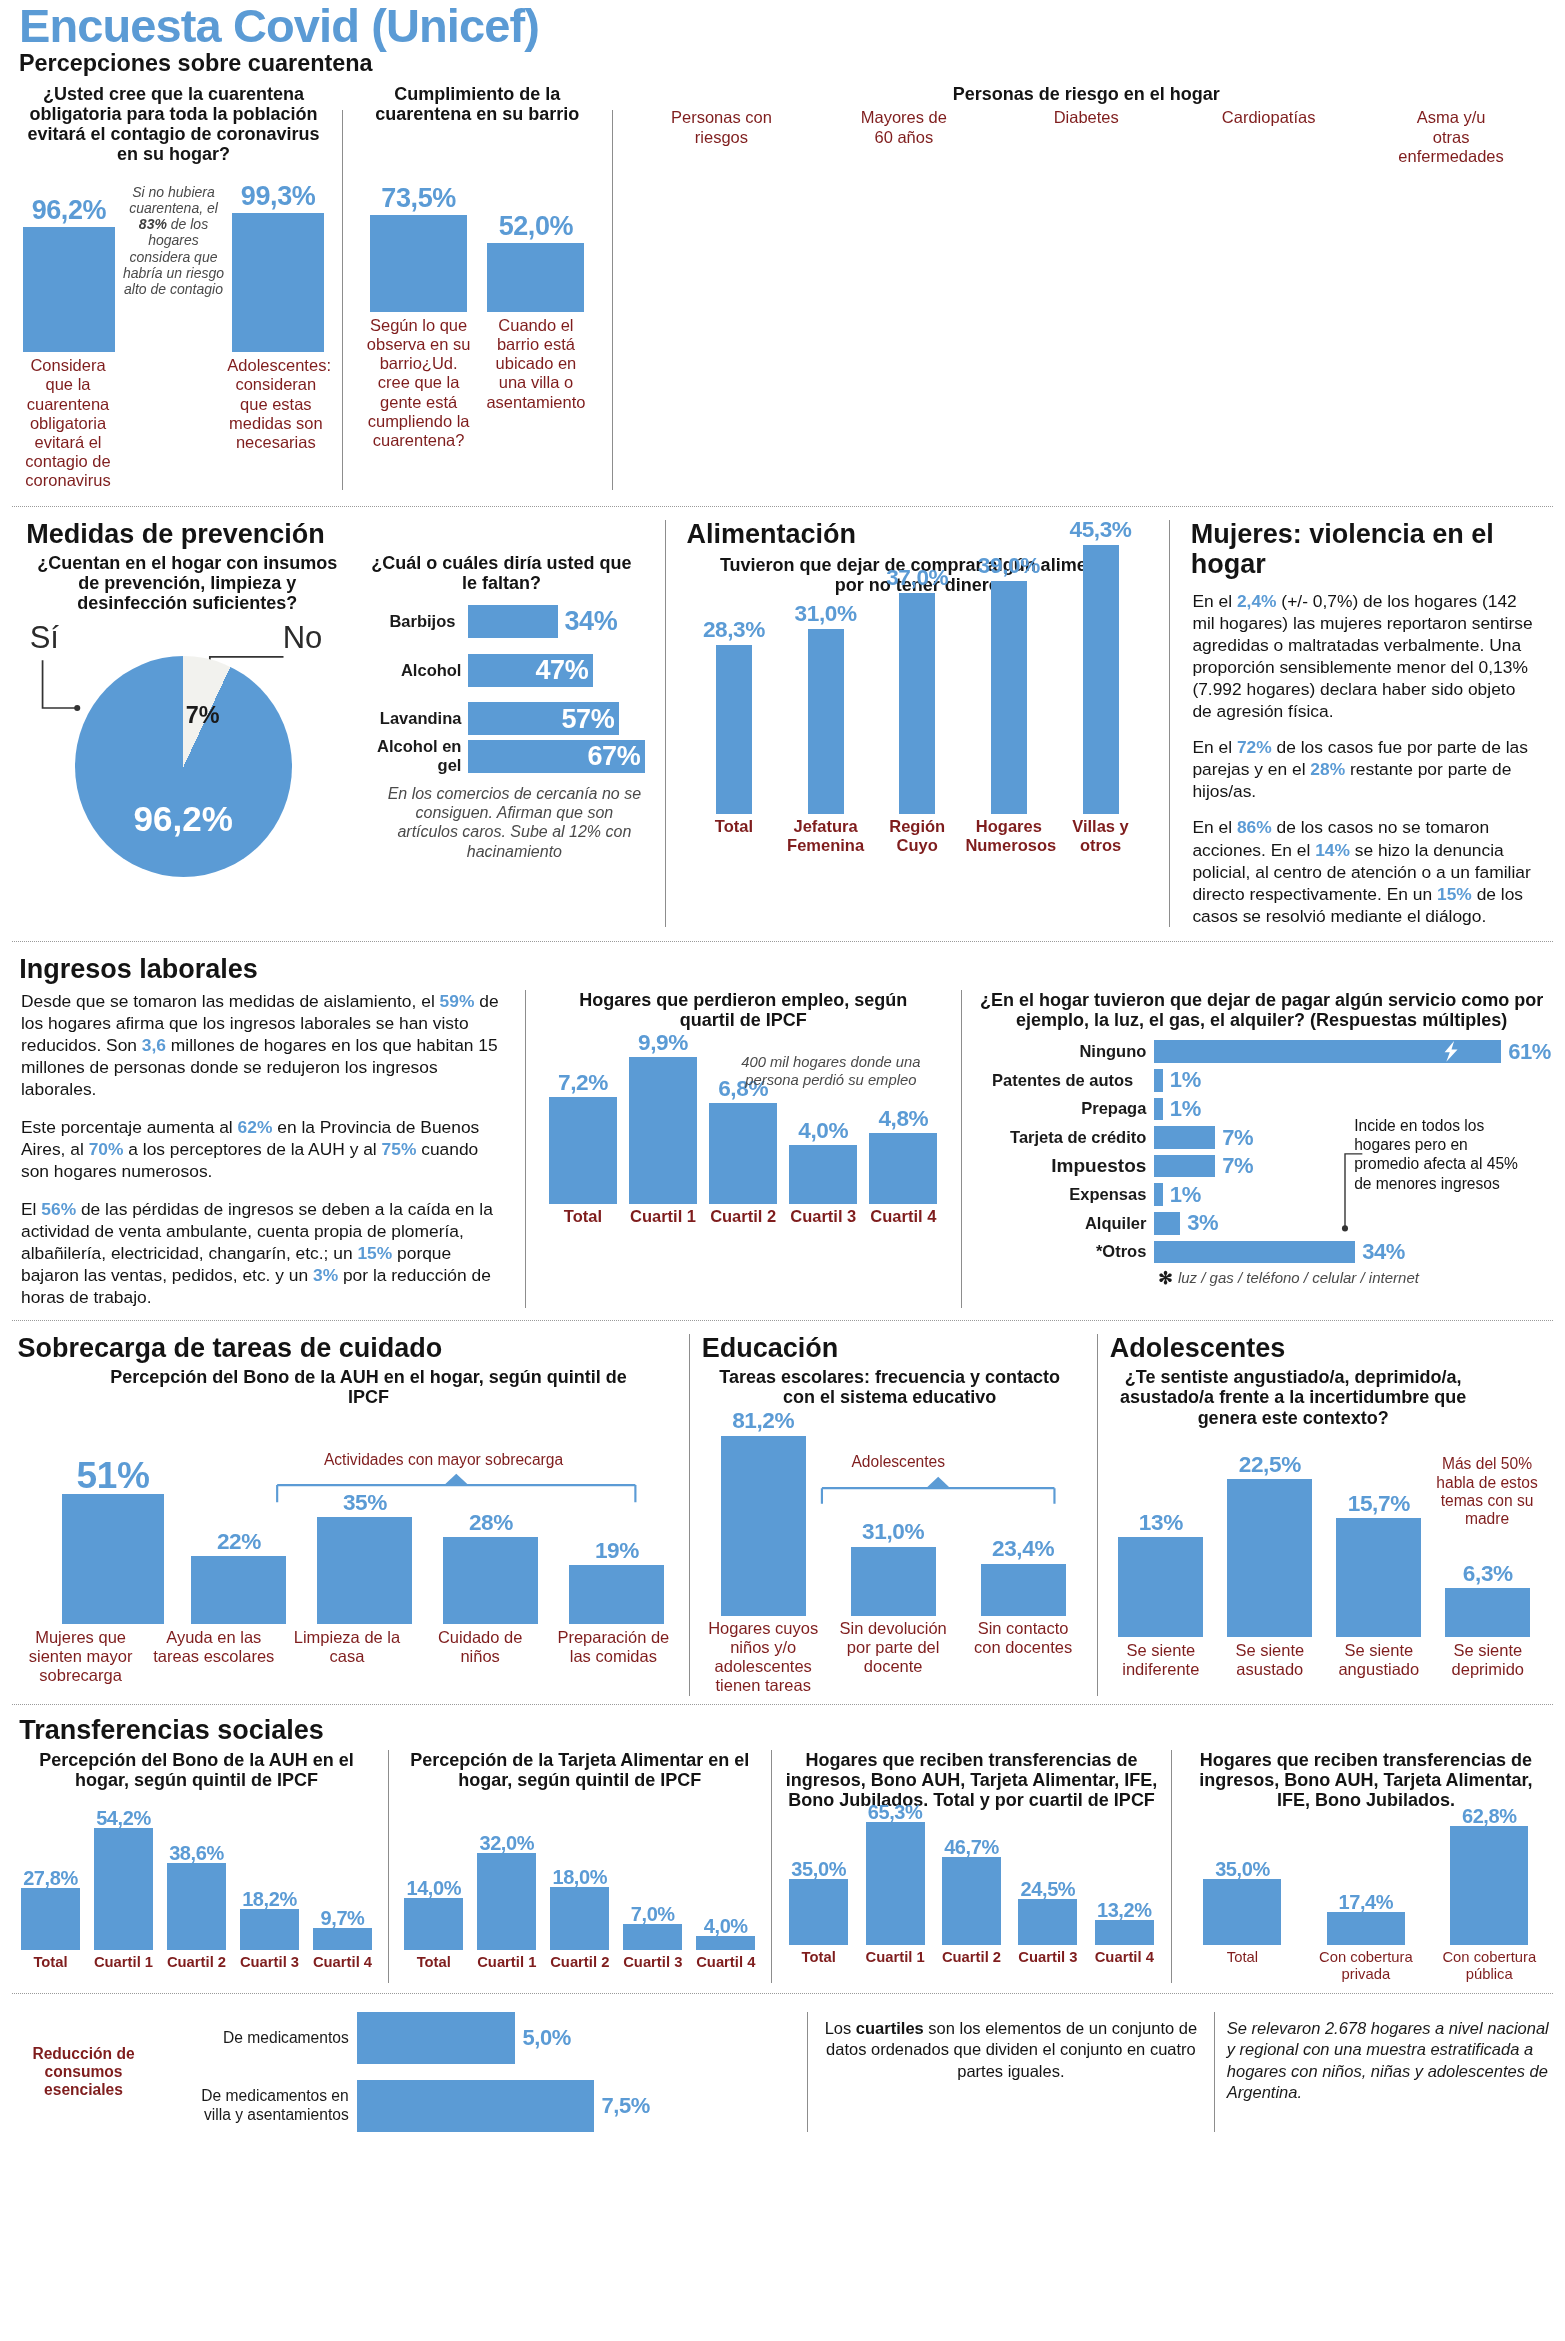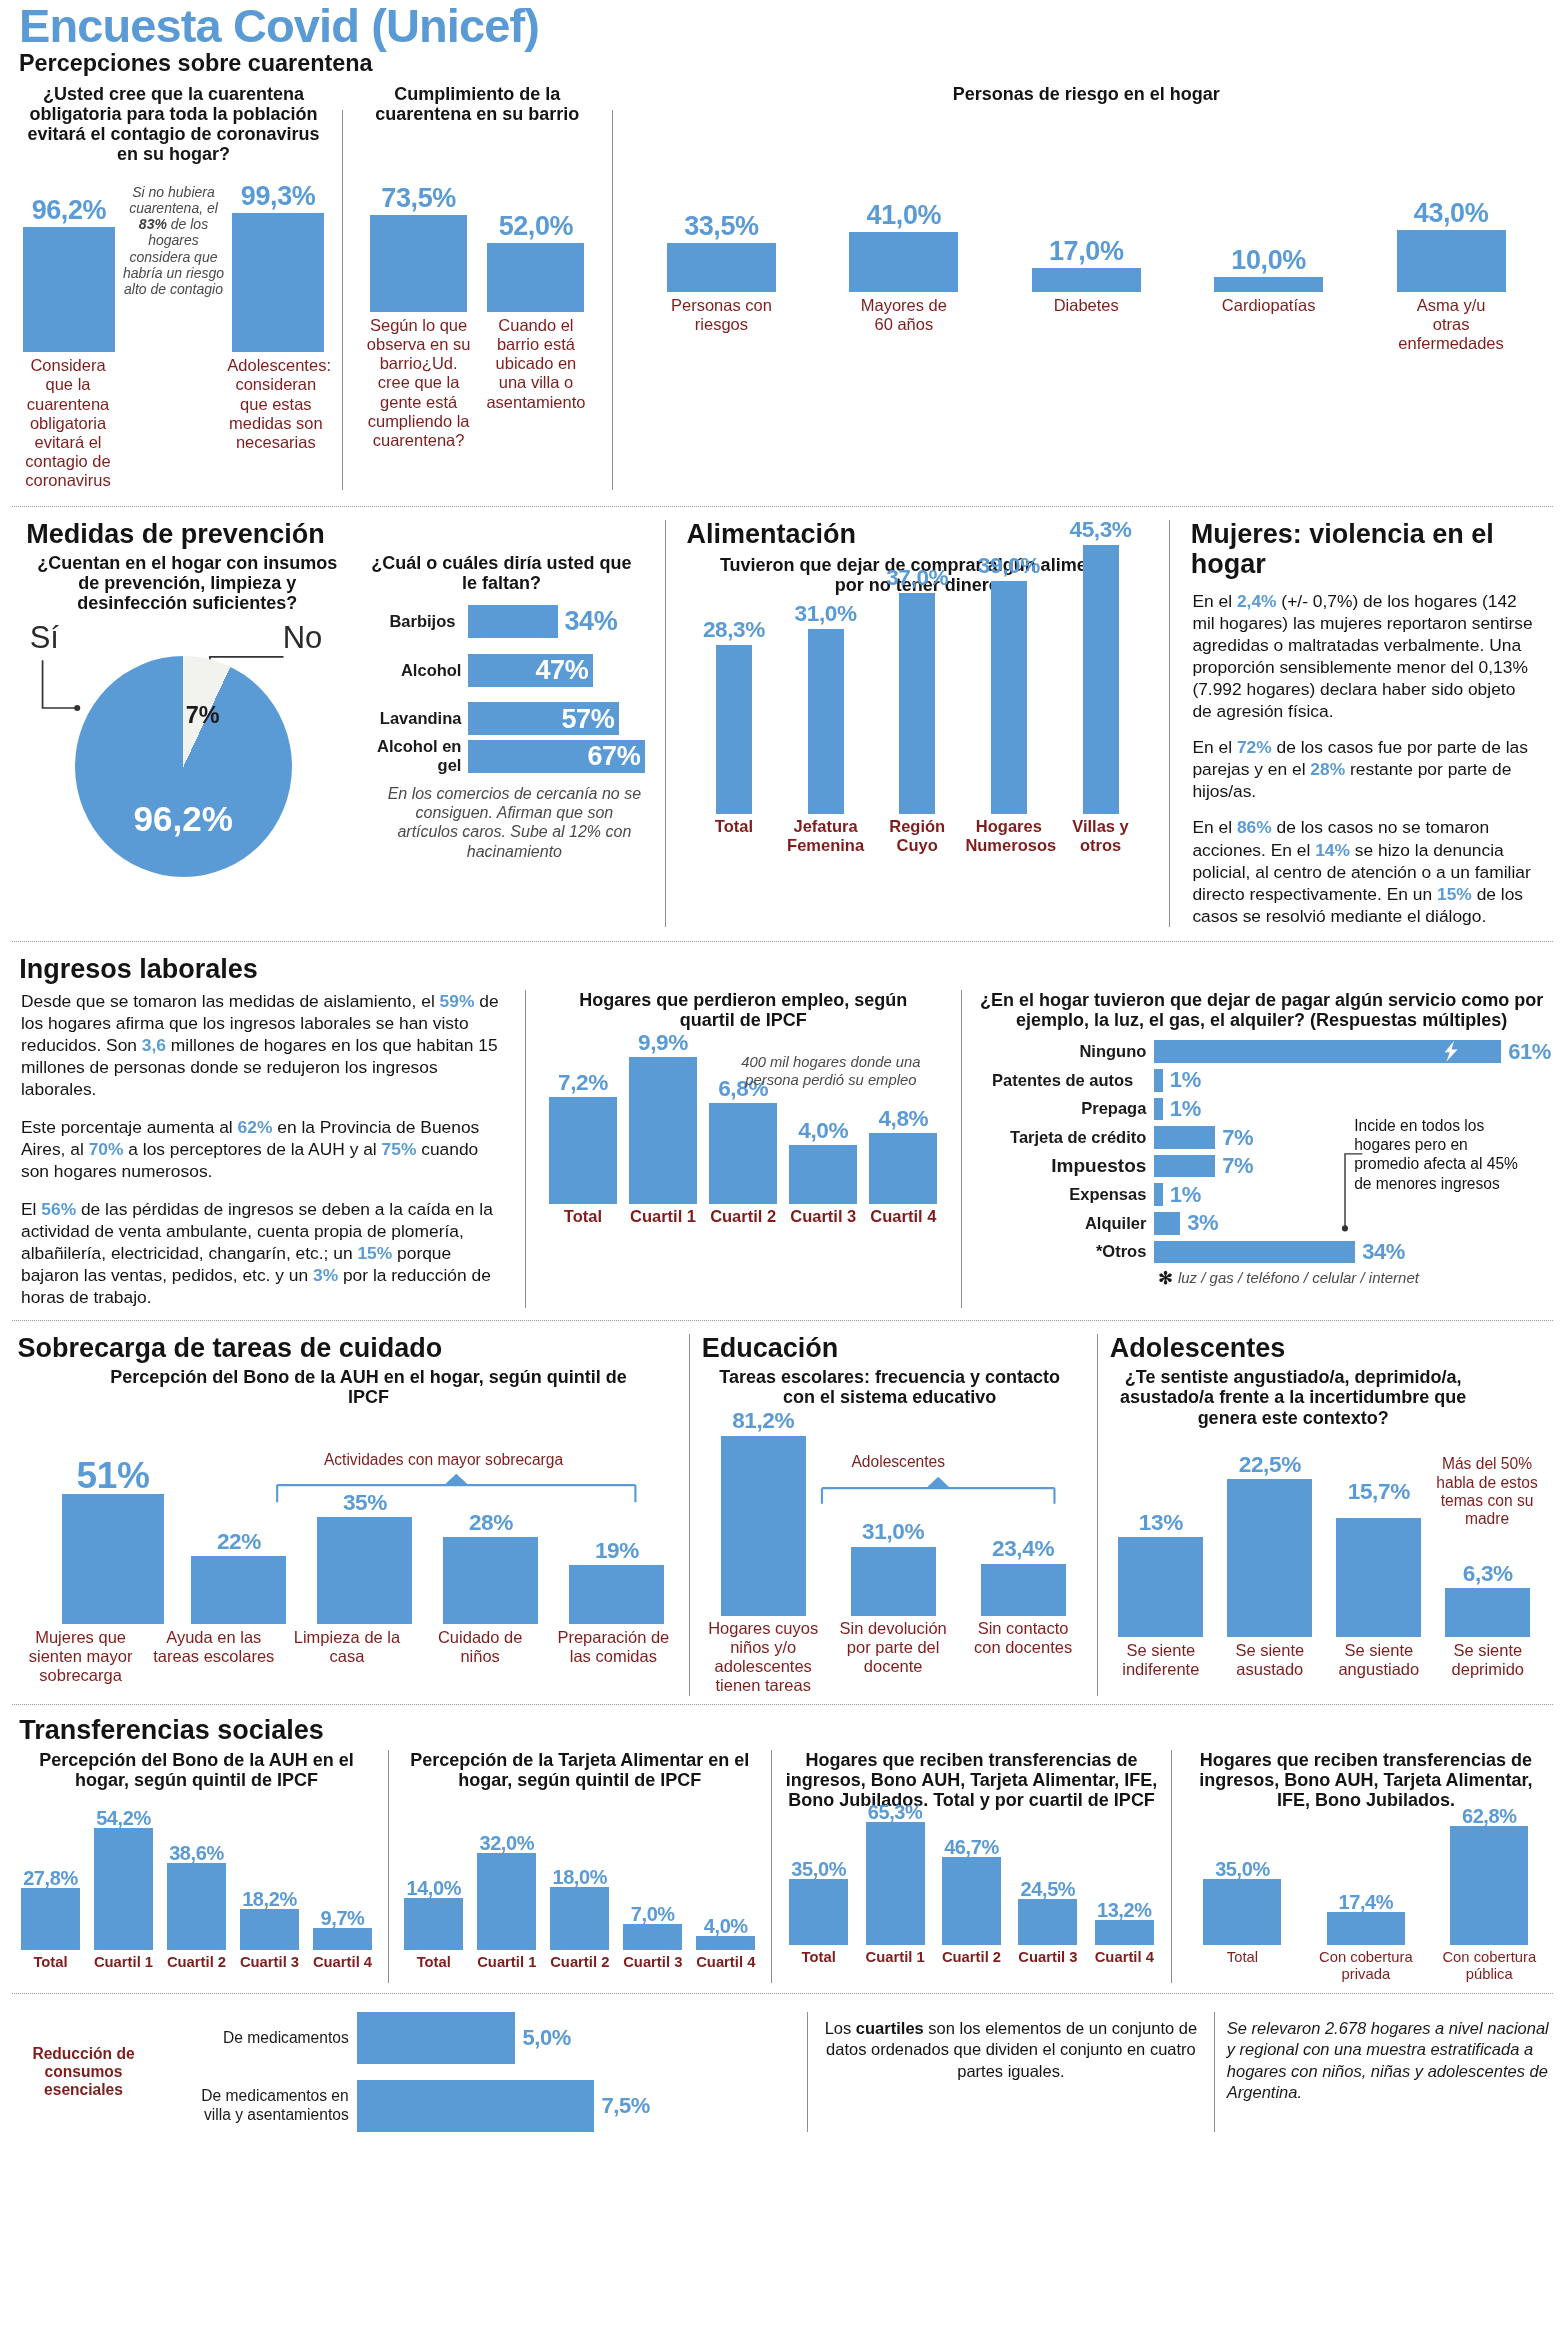--- a/index.html
+++ b/index.html
@@ -124,42 +124,20 @@
         <div style="width:109px;">
             <div class="cat-label">Cuando el barrio está ubicado en una villa o asentamiento</div>
           </div>
       </div>
     </div>
 
     <div class="vline" style="margin:26px 8.7px 0 8.7px;"></div>
 
     <div class="sec" style="flex:1;">
       <div class="sub-q">Personas de riesgo en el hogar</div>
-      <div style="display:flex;align-items:flex-end;height:184px;margin-top:3.5px;justify-content:space-around;">
-        <div class="col" style="width:109px;">
-          <div class="val" style="margin-bottom:2.6px;">33,5%</div>
-          <div class="bar" style="height:49px;"></div>
-        </div>
-        <div class="col" style="width:109px;">
-          <div class="val" style="margin-bottom:2.6px;">41,0%</div>
-          <div class="bar" style="height:60px;"></div>
-        </div>
-        <div class="col" style="width:109px;">
-          <div class="val" style="margin-bottom:2.6px;">17,0%</div>
-          <div class="bar" style="height:24px;"></div>
-        </div>
-        <div class="col" style="width:109px;">
-          <div class="val" style="margin-bottom:2.6px;">10,0%</div>
-          <div class="bar" style="height:14.8px;"></div>
-        </div>
-        <div class="col" style="width:109px;">
-          <div class="val" style="margin-bottom:2.6px;">43,0%</div>
-          <div class="bar" style="height:62px;"></div>
-        </div>
-      </div>
       <div style="display:flex;margin-top:4.3px;justify-content:space-around;">
         <div style="width:109px;">
             <div class="cat-label">Personas con riesgos</div>
           </div>
         <div style="width:109px;">
             <div class="cat-label">Mayores de 60 años</div>
           </div>
         <div style="width:109px;">
             <div class="cat-label">Diabetes</div>
           </div>
@@ -529,21 +507,21 @@
         <div style="display:flex;align-items:flex-end;height:187px;margin-top:22.6px;justify-content:space-around;padding-right:8.7px;">
           <div class="col" style="width:109px;">
             <div class="val small" style="margin-bottom:2.6px;">13%</div>
             <div class="bar" style="height:100px;width:85px;"></div>
           </div>
           <div class="col" style="width:109px;">
             <div class="val small" style="margin-bottom:2.6px;">22,5%</div>
             <div class="bar" style="height:158px;width:85px;"></div>
           </div>
           <div class="col" style="width:109px;">
-            <div class="val small" style="margin-bottom:15px;">15,7%</div>
+            <div class="val small" style="margin-bottom:3px;">15,7%</div>
             <div class="bar" style="height:119px;width:85px;"></div>
           </div>
           <div class="col" style="width:109px;">
             <div class="val small" style="margin-bottom:2.6px;">6,3%</div>
             <div class="bar" style="height:49px;width:85px;"></div>
           </div>
         </div>
       </div>
       <div style="display:flex;margin-top:3.5px;justify-content:space-around;padding-right:8.7px;">
         <div style="width:109px;">

